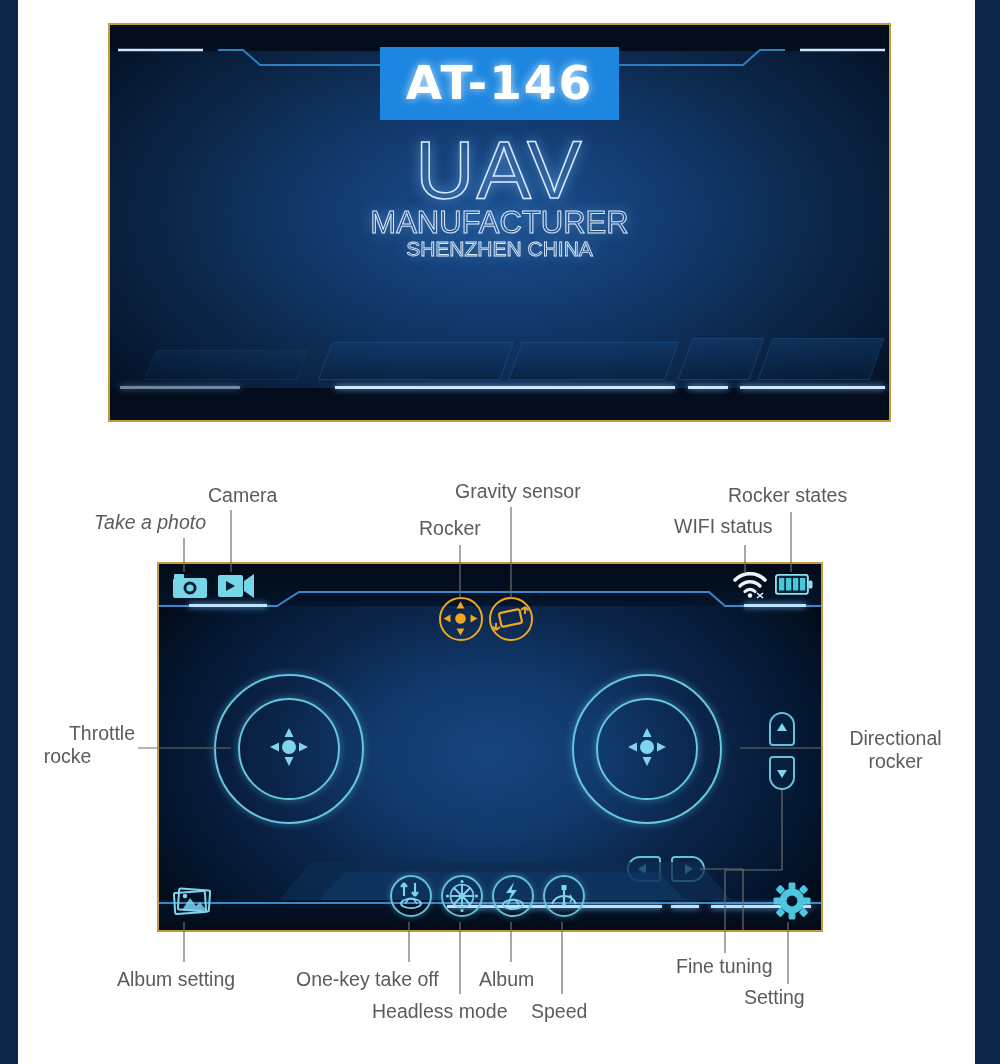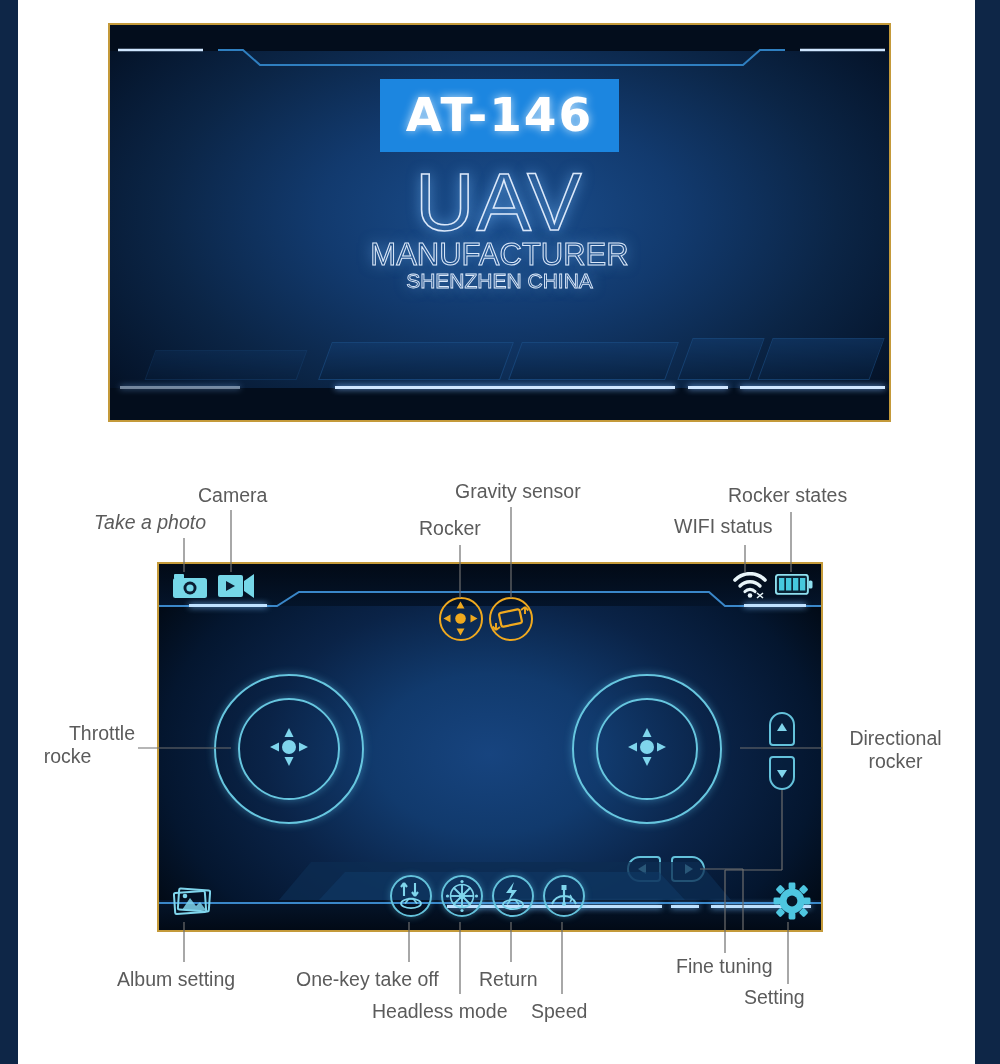--- a/index.html
+++ b/index.html
@@ -82,21 +82,20 @@
   }
 
   #splash-text {
     position: absolute;
     left: 0; right: 0; top: 0; bottom: 0;
     display: flex;
     flex-direction: column;
     align-items: center;
     padding-top: 22px;
     box-sizing: border-box;
-    margin-top: 32px;
   }
   #model-badge {
     background: #1c86e0;
     color: #ffffff;
     font-size: 47px;
     font-weight: bold;
     letter-spacing: 2px;
     line-height: 1;
     padding: 12px 26px 14px 26px;
     text-shadow: 0 0 10px rgba(255,255,255,.75);
@@ -502,21 +501,21 @@
 
   <line x1="460" y1="922" x2="460" y2="994"></line>
 
   <line x1="511" y1="922" x2="511" y2="962"></line>
 
   <line x1="562" y1="922" x2="562" y2="994"></line>
 </svg>
 
 <div class="callout center" style="left:94px; top:511px;font-style:italic;">Take a photo</div>
 
-<div class="callout center" style="left:198px; top:484px;">Camera</div>
+<div class="callout center" style="left:208px; top:484px;">Camera</div>
 
 <div class="callout center" style="left:419px; top:517px;">Rocker</div>
 
 <div class="callout center" style="left:455px; top:480px;">Gravity sensor</div>
 
 <div class="callout center" style="left:674px; top:515px;">WIFI status</div>
 
 <div class="callout center" style="left:728px; top:484px;">Rocker states</div>
 
 <div class="callout right" style="left:0px; top:722px; width:135px;">
@@ -528,19 +527,19 @@
   <div>Directional</div>
   <div>rocker</div>
 </div>
 
 <div class="callout center" style="left:117px; top:968px;">Album setting</div>
 
 <div class="callout center" style="left:296px; top:968px;">One-key take off</div>
 
 <div class="callout center" style="left:372px; top:1000px;">Headless mode</div>
 
-<div class="callout center" style="left:479px; top:968px;">Return</div>
+<div class="callout center" style="left:479px; top:968px;">Album</div>
 
 <div class="callout center" style="left:531px; top:1000px;">Speed</div>
 
 <div class="callout center" style="left:676px; top:955px;">Fine tuning</div>
 
 <div class="callout center" style="left:744px; top:986px;">Setting</div>
 
 </body></html>

